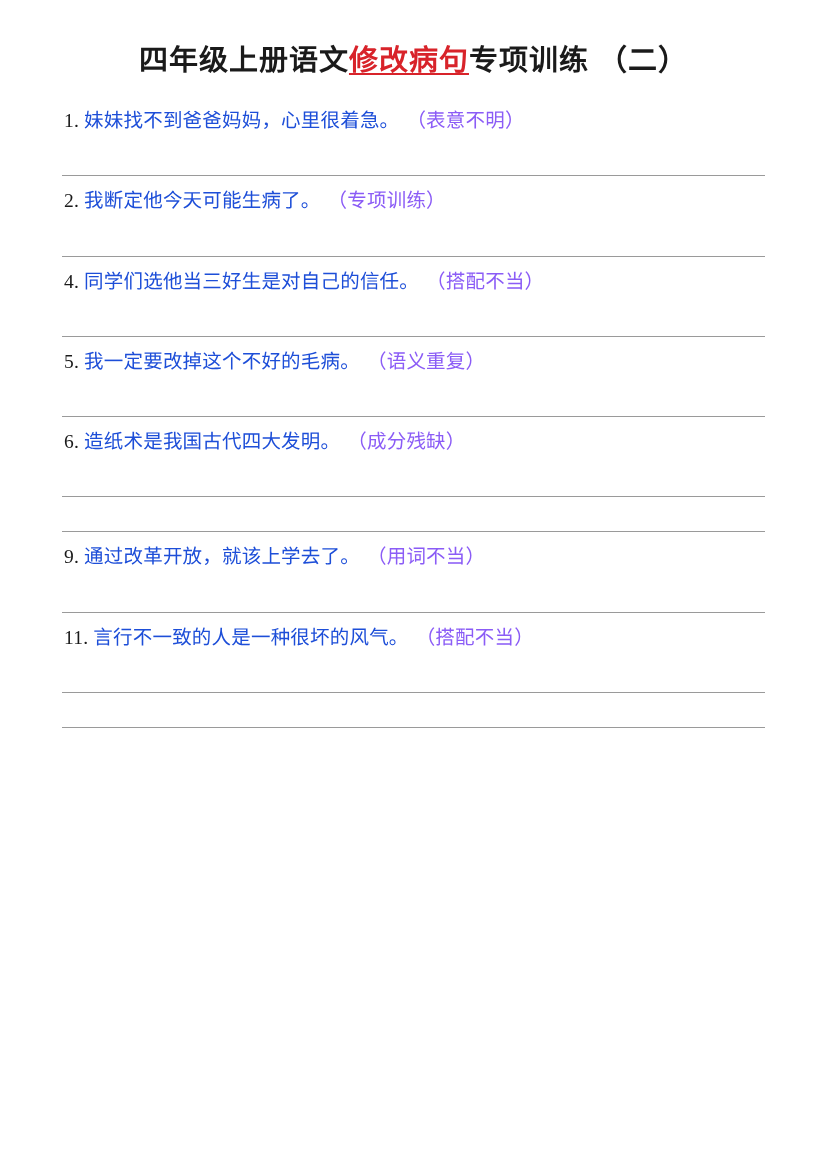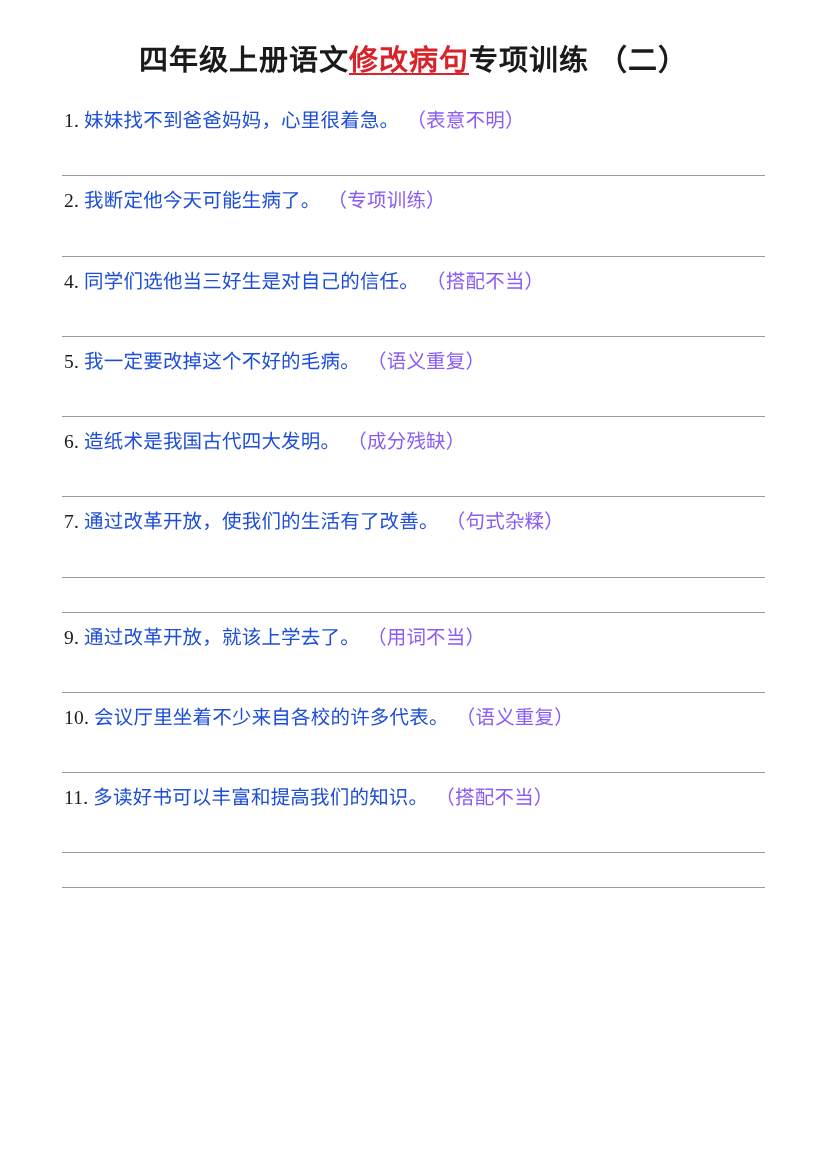--- a/index.html
+++ b/index.html
@@ -118,55 +118,39 @@
 
     <div class="item">
       <div class="item-text">
         <span class="num">6.</span>
         <span class="sentence">造纸术是我国古代四大发明。</span>
         <span class="tag">（成分残缺）</span>
       </div>
       <div class="answer-line"></div>
     </div>
 
-    <div class="item">
-      <div class="item-text">
-        <span class="num">7.</span>
-        <span class="sentence">通过改革开放，使我们的生活有了改善。</span>
-        <span class="tag">（句式杂糅）</span>
-      </div>
-      <div class="answer-line"></div>
-    </div>
 
     <div class="item">
       <div class="answer-line"></div>
     </div>
 
     <div class="item">
       <div class="item-text">
         <span class="num">9.</span>
         <span class="sentence">通过改革开放，就该上学去了。</span>
         <span class="tag">（用词不当）</span>
       </div>
       <div class="answer-line"></div>
     </div>
 
-    <div class="item">
-      <div class="item-text">
-        <span class="num">10.</span>
-        <span class="sentence">会议厅里坐着不少来自各校的许多代表。</span>
-        <span class="tag">（语义重复）</span>
-      </div>
-      <div class="answer-line"></div>
-    </div>
 
     <div class="item">
       <div class="item-text">
         <span class="num">11.</span>
-        <span class="sentence">多读好书可以丰富和提高我们的知识。</span>
+        <span class="sentence">言行不一致的人是一种很坏的风气。</span>
         <span class="tag">（搭配不当）</span>
       </div>
       <div class="answer-line"></div>
     </div>
 
     <div class="item">
       <div class="answer-line"></div>
     </div>
 
   </div>

